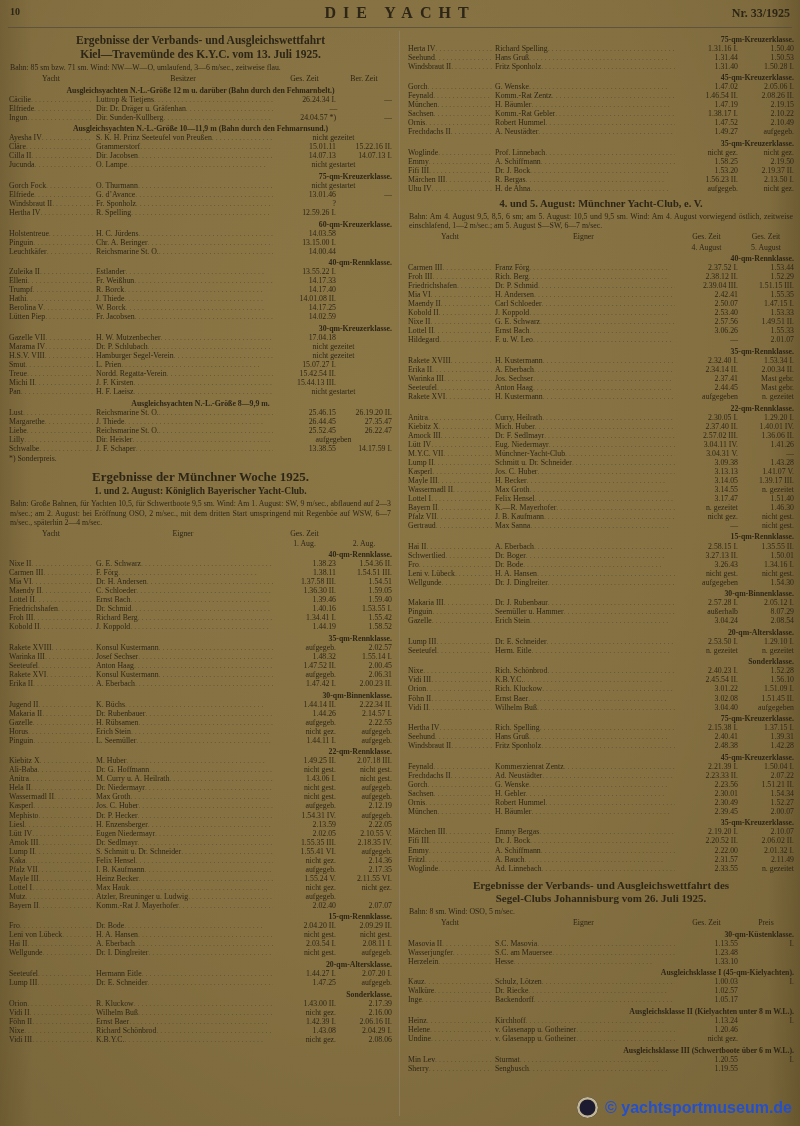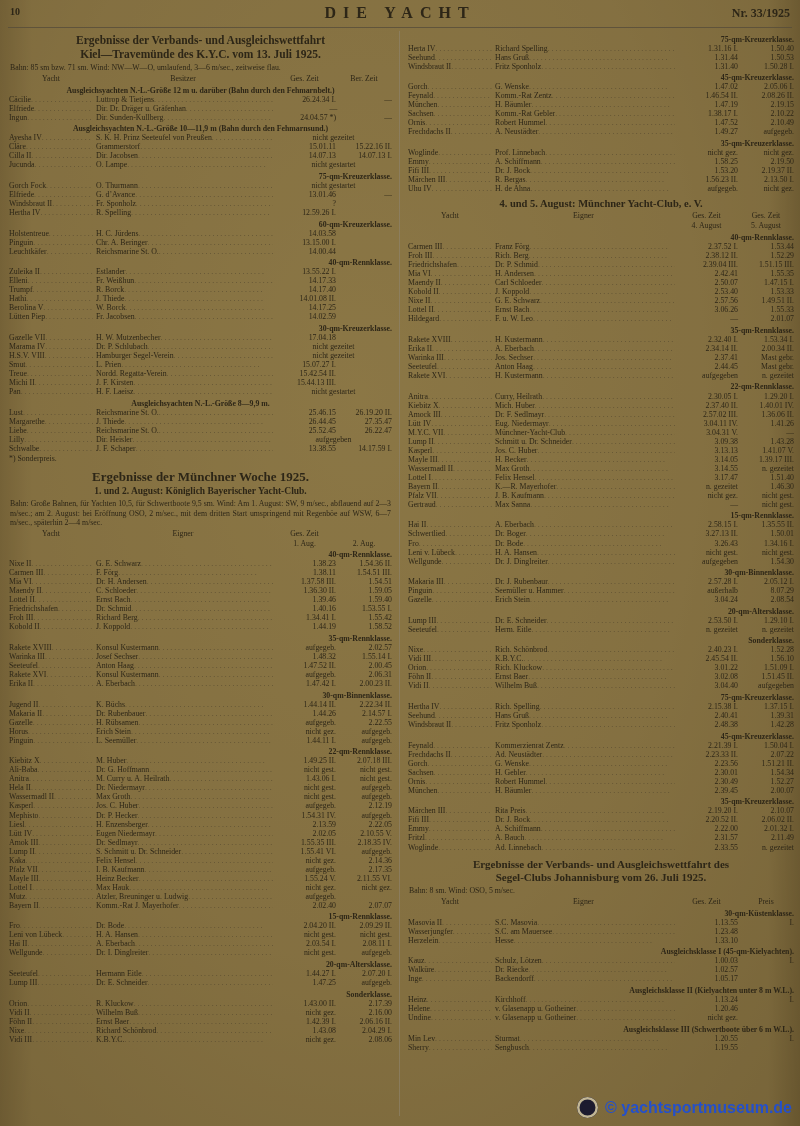--- a/index.html
+++ b/index.html
@@ -1229,20 +1229,21 @@
             <span class="dots"></span>
           </div>
           <div class="t">aufgegeb.</div>
           <div class="t">nicht gez.</div>
         </div>
       </div>
   </section>
 
   <section>
     <div class="t-center myc-title">4. und 5. August: Münchner Yacht-Club, e. V.</div>
+    <p class="conditions">Bahn: Am 4. August 9,5, 8,5, 6 sm; am 5. August: 10,5 und 9,5 sm. Wind: Am 4. August vorwiegend östlich, zeitweise einschlafend, 1—2 m/sec.; am 5. August S—SW, 6—7 m/sec.</p>
     <div>
         <div class="row th-row">
           <div class="th">Yacht</div>
           <div class="th">Eigner</div>
           <div class="th">Ges. Zeit</div>
           <div class="th">Ges. Zeit</div>
         </div>
         <div class="row th-row">
           <div class="th"></div>
           <div class="th"></div>
@@ -1872,21 +1873,21 @@
           <div class="t">2.39.45</div>
           <div class="t">2.00.07</div>
         </div>
         <div class="gh">35-qm-Kreuzerklasse.</div>
         <div class="row">
           <div class="cy">
             <span class="nm">Märchen III</span>
             <span class="dots"></span>
           </div>
           <div class="co">
-            <span class="nm">Rita Preis</span>
+            <span class="nm">Emmy Bergas</span>
             <span class="dots"></span>
           </div>
           <div class="t">2.19.20 I.</div>
           <div class="t">2.10.07</div>
         </div>
         <div class="row">
           <div class="cy">
             <span class="nm">Fifi III</span>
             <span class="dots"></span>
           </div>

